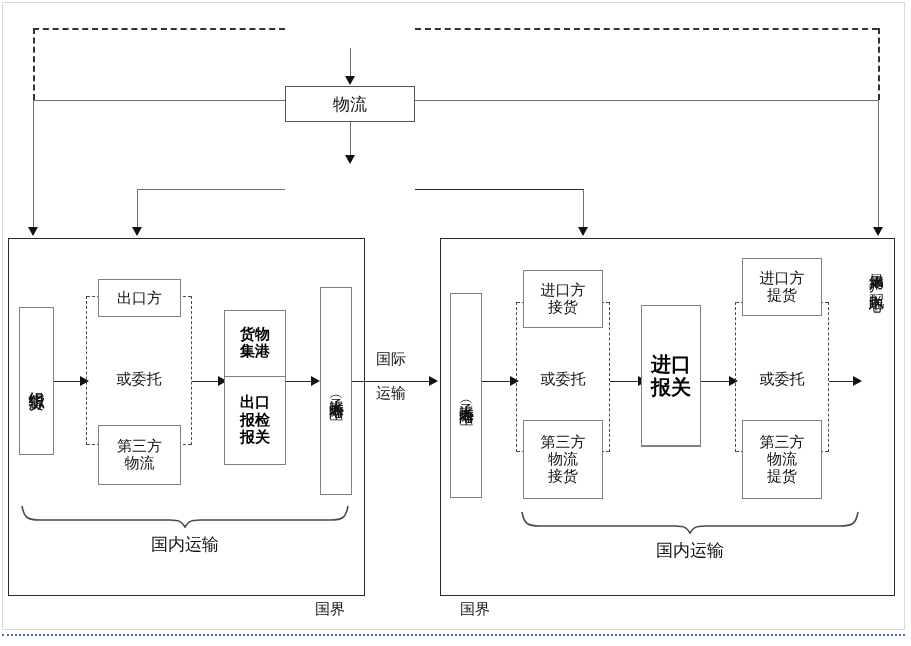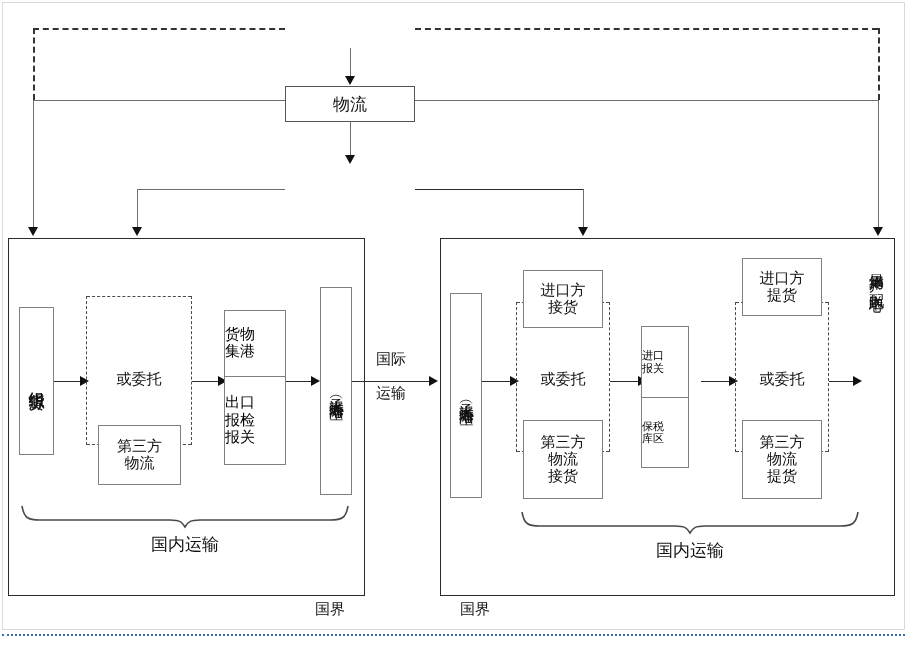--- a/index.html
+++ b/index.html
@@ -31,21 +31,21 @@
 
   
   .dgroup{position:absolute;box-sizing:border-box;border:1.5px dashed #4a4a4a;border-top:none;border-bottom:none;background:transparent;}
   .dgroup::before,.dgroup::after{content:"";position:absolute;left:0;width:100%;height:0;border-top:1.5px dashed #4a4a4a;}
   .dgroup::before{top:0;}
   .dgroup::after{bottom:0;}
 
   .plain{position:absolute;color:#111;text-align:center;}
 
   .stacked{position:absolute;box-sizing:border-box;border:1px solid #808080;background:#fff;display:flex;flex-direction:column;}
-  .stacked .cell{flex:1;display:flex;align-items:center;text-align:center;}
+  .stacked .cell{flex:1;display:flex;align-items:center;justify-content:center;text-align:center;font-weight:bold;}
   .stacked .sep{height:0;border-top:1px solid #808080;}
 
   svg.brace{position:absolute;overflow:visible;}
   svg.brace path{fill:none;stroke:#4a4a4a;stroke-width:1.6;}
 </style>
 </head>
 <body>
 
 <div id="page">
 
@@ -93,20 +93,23 @@
 
   <div class="box" style="left:19px;top:307px;width:35px;height:148px;font-size:16px;">
     <span class="vtext">组织货源</span>
   </div>
 
   <div class="hline dk" style="left:54px;top:381px;width:27px;"></div>
   <div class="arw-r" style="left:80px;top:376px;"></div>
 
   <div class="dgroup" style="left:86px;top:296px;width:106px;height:149px;"></div>
 
+  <div class="box" style="left:98px;top:279px;width:83px;height:38px;font-size:15px;">
+    <span>出口方</span>
+  </div>
 
   <div class="plain" style="left:86px;top:370px;width:106px;font-size:15px;">
     <span>或委托</span>
   </div>
 
   <div class="box" style="left:98px;top:425px;width:83px;height:60px;font-size:15px;line-height:1.15;white-space:pre-line;">
     <span>第三方
 物流</span>
   </div>
 
@@ -175,30 +178,26 @@
 
   <div class="box" style="left:523px;top:420px;width:80px;height:79px;font-size:15px;line-height:1.15;white-space:pre-line;">
     <span>第三方
 物流
 接货</span>
   </div>
 
   <div class="hline dk" style="left:610px;top:381px;width:29px;"></div>
   <div class="arw-r" style="left:638px;top:376px;"></div>
 
-  <div class="stacked" style="left:641px;top:326px;width:48px;height:142px;font-size:11px;line-height:1.15;">
+  <div class="stacked" style="left:641px;top:305px;width:60px;height:142px;font-size:20px;line-height:1.15;">
     <div class="cell" style="white-space:pre-line;">
       <span>进口
 报关</span>
     </div>
     <div class="sep"></div>
-    <div class="cell" style="white-space:pre-line;">
-      <span>保税
-库区</span>
-    </div>
   </div>
 
   <div class="hline dk" style="left:701px;top:381px;width:29px;"></div>
   <div class="arw-r" style="left:729px;top:376px;"></div>
 
   <div class="dgroup" style="left:735px;top:302px;width:94px;height:150px;"></div>
 
   <div class="box" style="left:742px;top:258px;width:80px;height:58px;font-size:15px;line-height:1.15;white-space:pre-line;">
     <span>进口方
 提货</span>

